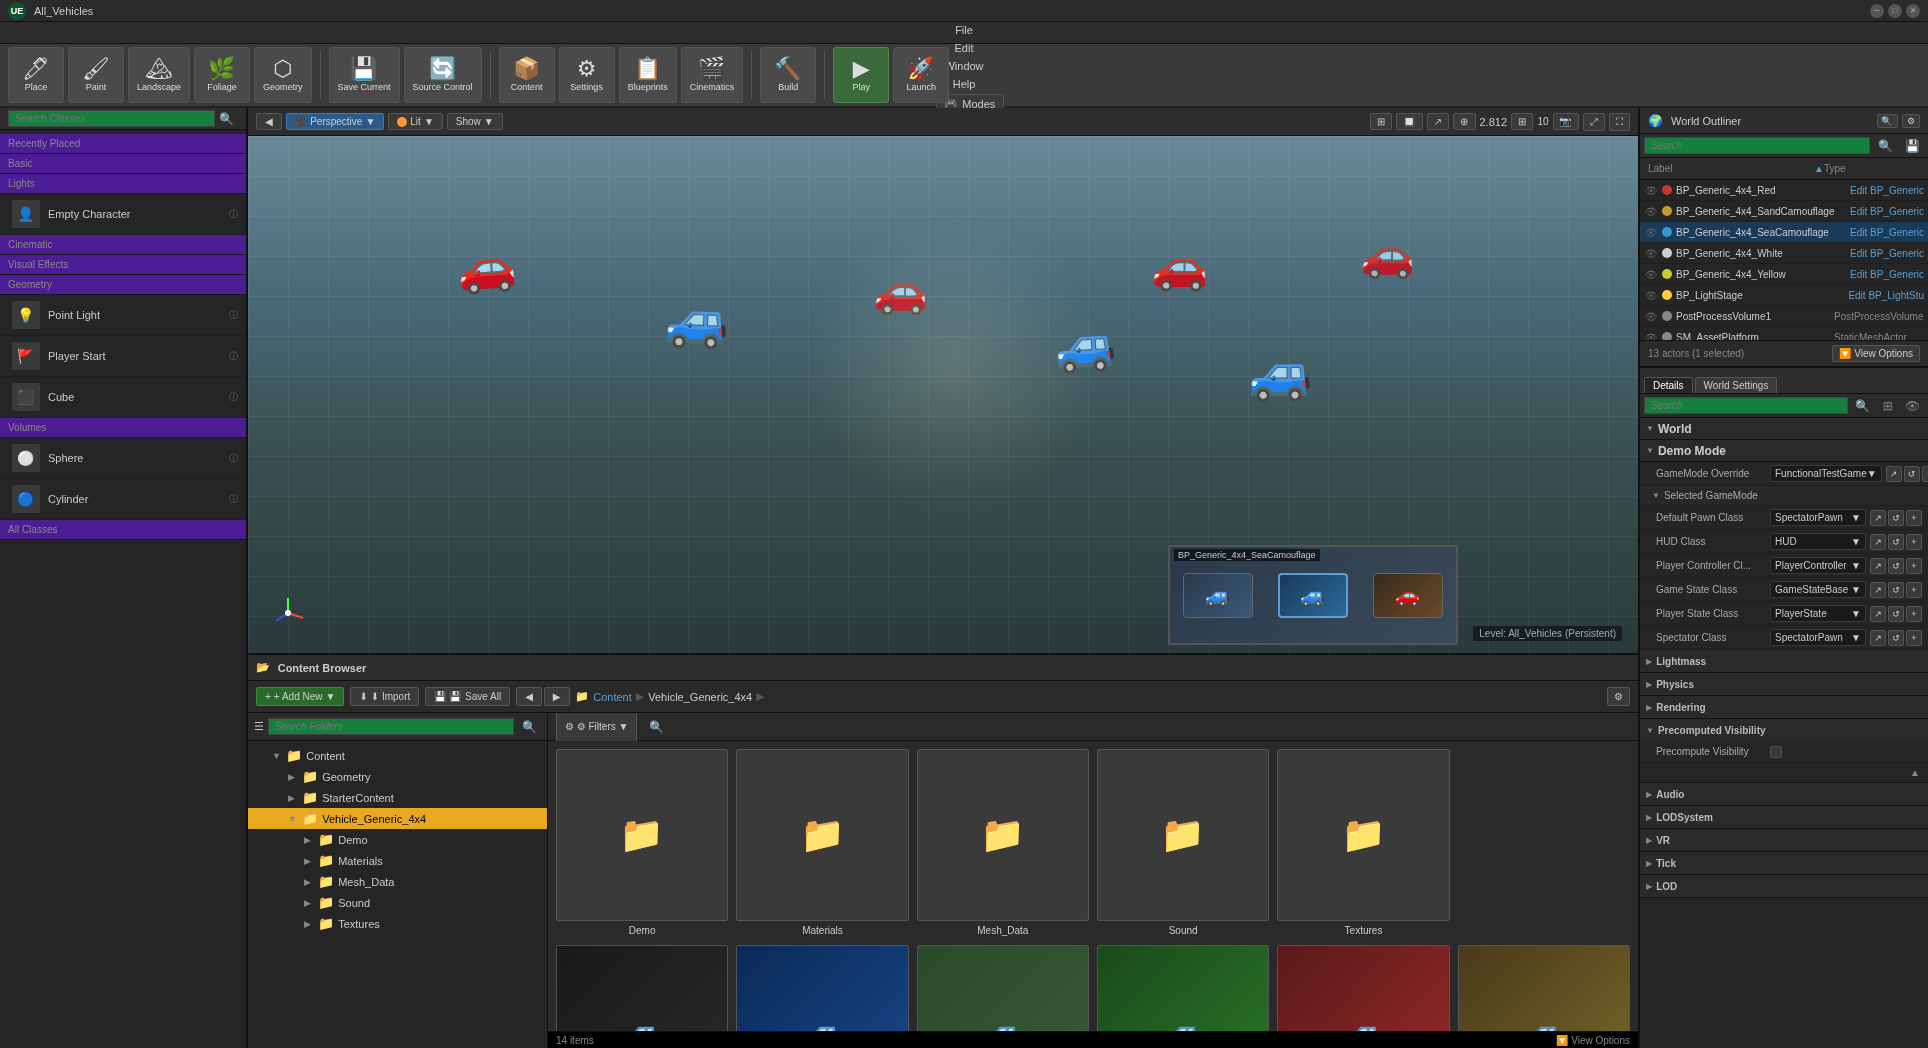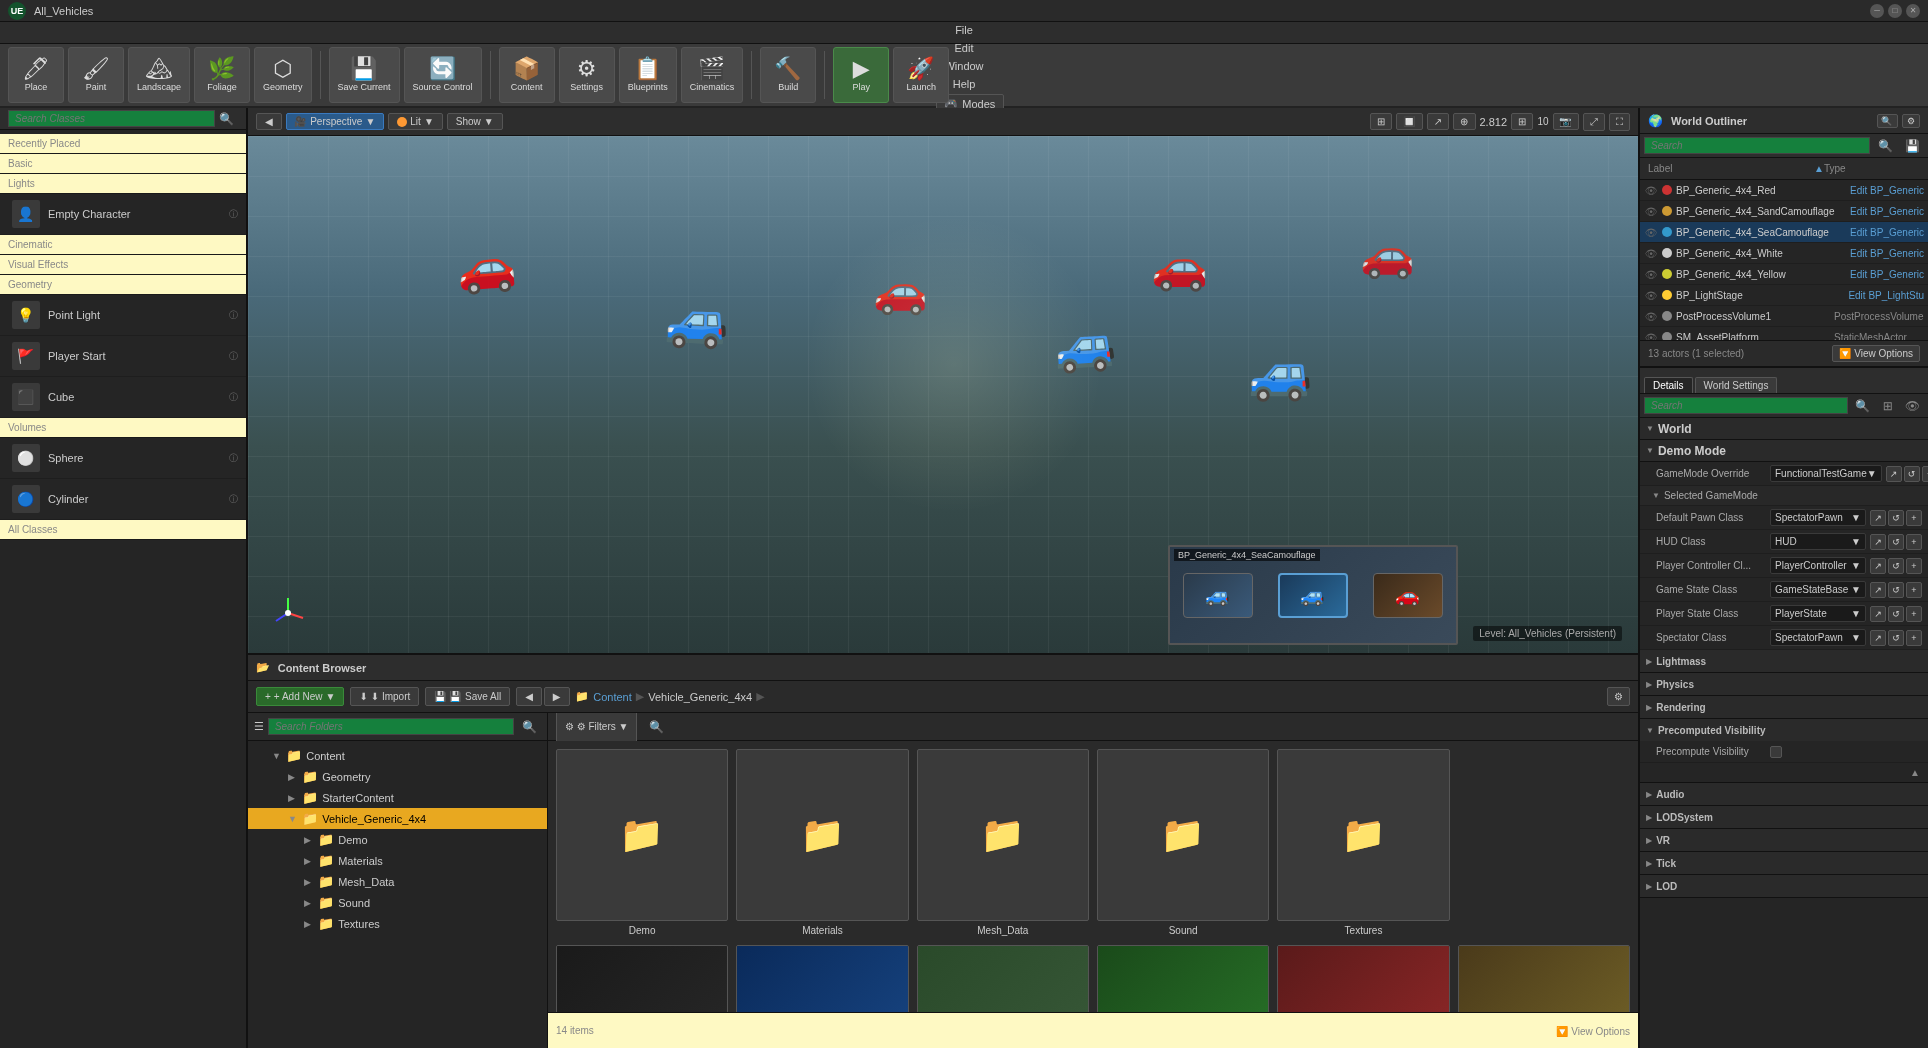--- a/index.html
+++ b/index.html
@@ -125,21 +125,21 @@
       font-size: 12px;
     }
 
     .placement-categories {
       padding: 4px 0;
     }
     .category-header {
       padding: 4px 8px;
       font-size: 10px;
       color: #888;
-      background: #fef9c3;
+      background: #4c1d95;
       border-bottom: 1px solid #1a1a1a;
       cursor: pointer;
     }
     .placement-item {
       display: flex;
       align-items: center;
       padding: 6px 8px 6px 12px;
       cursor: pointer;
       border-bottom: 1px solid #1e1e1e;
       gap: 8px;
@@ -291,21 +291,21 @@
     }
     .panel-header {
       height: 26px;
       background: #2d2d2d;
       display: flex;
       align-items: center;
       padding: 0 8px;
       gap: 8px;
       border-bottom: 1px solid #111;
     }
-    .panel-title { font-size: 11px; color: #ccc; font-weight: bold; }
+    .panel-title { font-size: 11px; color: #ccc; font-weight: normal; }
     .panel-title-tab {
       padding: 2px 8px;
       background: #3a3a3a;
       border-radius: 2px 2px 0 0;
       font-size: 10px;
       color: #ccc;
       cursor: pointer;
       border: 1px solid #555;
       border-bottom: none;
     }
@@ -615,22 +615,22 @@
     }
     .asset-thumb-img {
       width: 100%;
       height: 100%;
       background: linear-gradient(135deg, #2a3a4a, #3a4a3a);
       display: flex;
       align-items: center;
       justify-content: center;
     }
     .cb-footer {
-      height: 36px;
-      background: #fef9c3;
+      height: 17px;
+      background: #000000;
       display: flex;
       align-items: center;
       padding: 0 8px;
       border-top: 1px solid #111;
       gap: 8px;
     }
     .cb-count { font-size: 10px; color: #888; }
 
     
     ::-webkit-scrollbar { width: 8px; height: 8px; }

